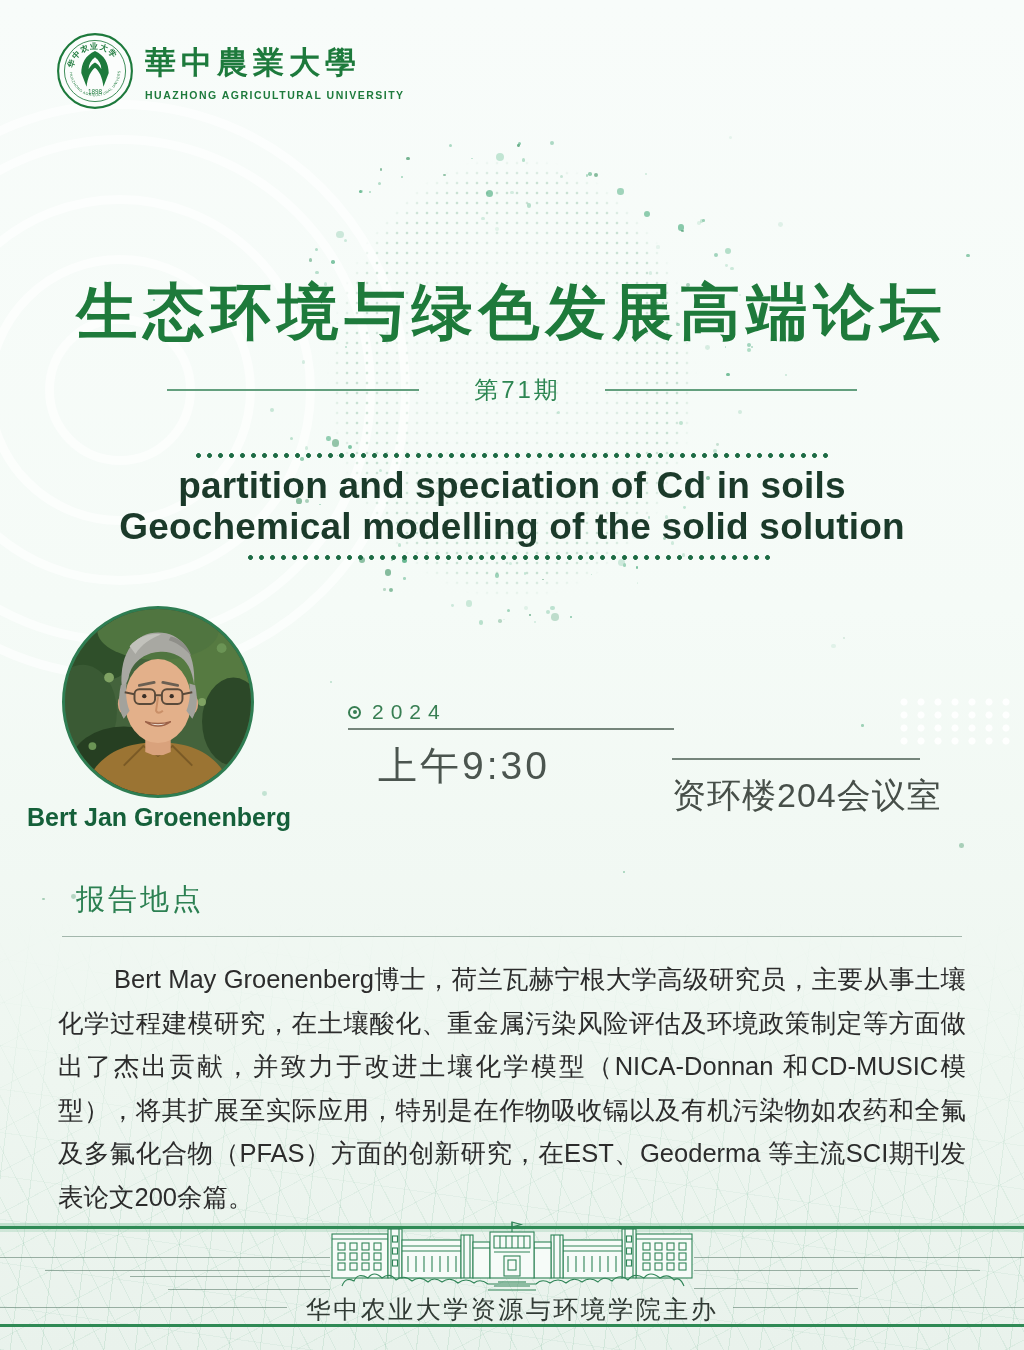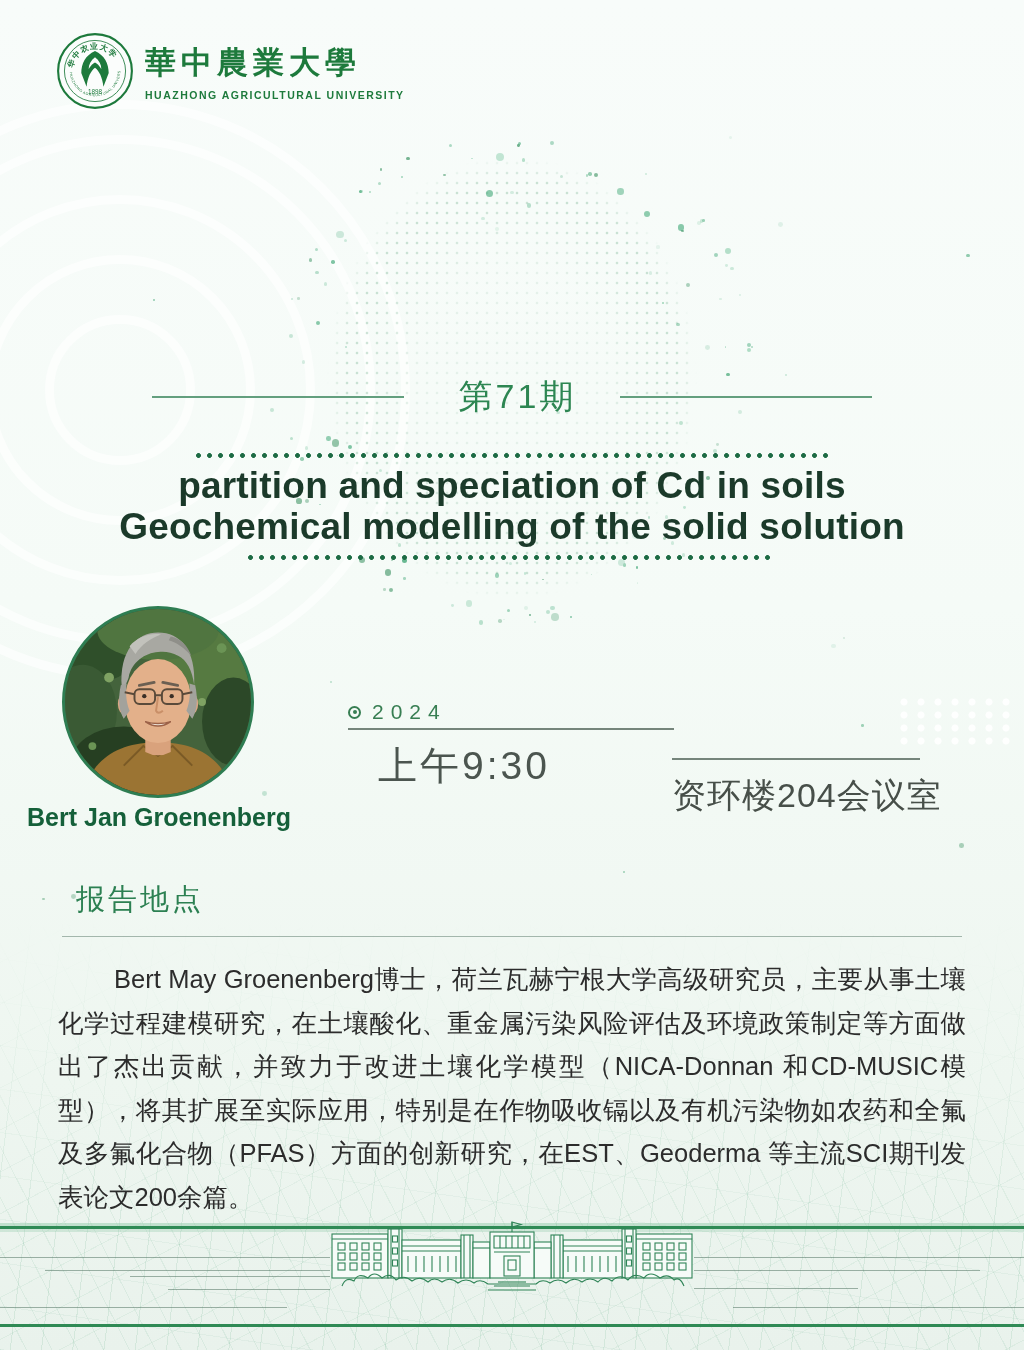--- a/index.html
+++ b/index.html
@@ -39,21 +39,21 @@
   .logo { position:absolute; left:56px; top:32px; display:flex; align-items:center; gap:11px; }
   .seal { width:78px; height:78px; }
   .logo-names { display:flex; flex-direction:column; }
   .logo-zh { font-family:"Liberation Serif", serif; font-size:31px; font-weight:bold; color:#1d7a3c; letter-spacing:5px; }
   .logo-en { font-size:10.5px; font-weight:bold; color:#1d7a3c; letter-spacing:1.5px; margin-top:5px; }
   
   .main-title { position:absolute; left:0; top:272px; width:100%; text-align:center;
     font-size:61px; font-weight:900; color:#1e7a3b; letter-spacing:6px; }
   .issue-row { position:absolute; left:0; top:374px; width:100%; display:flex; justify-content:center; align-items:center; gap:44px; }
   .issue-line { width:252px; height:2px; background:#639f7e; }
-  .issue-text { font-size:34px; color:#2d8652; letter-spacing:3px;margin-left:11px; }
+  .issue-text { font-size:24px; color:#2d8652; letter-spacing:3px;margin-left:11px; }
   .talk-block { position:absolute; left:0; top:453px; width:100%; text-align:center; }
   .dotline { height:5px; margin:0 auto; background-repeat:repeat-x;
     background-image:radial-gradient(circle at 2.5px 2.5px, #1d6b44 2.1px, transparent 2.7px);
     background-size:11px 5px; }
   .dot-top { width:632px; margin-bottom:7px; }
   .dot-bottom { width:528px; margin-top:8px; }
   .talk-line { font-size:37px; line-height:41px; font-weight:bold; color:#1b3a2a; letter-spacing:.2px; }
   
   .photo-wrap { position:absolute; left:62px; top:606px; width:192px; height:192px;
     border-radius:50%; border:3px solid #2e7d52; overflow:hidden; background:#44633c; }
@@ -266,20 +266,21 @@
       <path fill="#1d7a3c" fill-rule="evenodd" d="M37,18 C28,22 24,30 24,39 L29,52 C30,43 33,37 37,34 C41,37 44,43 45,52 L50,39 C50,30 46,22 37,18 Z
            M37,24 C41,27 43,31 43,35 C41,32 39,30 37,29 C35,30 33,32 31,35 C31,31 33,27 37,24 Z"></path>
       <text x="37" y="58.5" text-anchor="middle" font-size="6" fill="#1d7a3c">1898</text>
     </svg>
     <div class="logo-names">
       <div class="logo-zh">華中農業大學</div>
       <div class="logo-en">HUAZHONG AGRICULTURAL UNIVERSITY</div>
     </div>
   </div>
 
+  <div class="main-title">生态环境与绿色发展高端论坛</div>
   <div class="issue-row">
     <div class="issue-line"></div>
     <div class="issue-text">第71期</div>
     <div class="issue-line"></div>
   </div>
 
   <div class="talk-block">
     <div class="dotline dot-top"></div>
     <div class="talk-line">partition and speciation of Cd in soils</div>
     <div class="talk-line">Geochemical modelling of the solid solution</div>
@@ -411,15 +412,16 @@
       <rect x="178" y="40" width="8" height="10"></rect>
       <line x1="168" y1="62" x2="196" y2="62"></line>
       <line x1="164" y1="66" x2="200" y2="66"></line>
       <line x1="158" y1="70" x2="206" y2="70"></line>
       <line x1="182" y1="12" x2="182" y2="2"></line>
       <path d="M182,2 L191,4.5 L182,7 Z"></path>
       <path d="M12,66 Q16,56 24,61 Q28,52 38,58 Q44,50 52,58 Q60,52 66,60 Q74,54 82,61 Q90,55 98,62 Q104,56 112,62 Q120,56 128,63 Q136,57 144,63 Q150,58 158,64 L206,64 Q212,58 220,63 Q228,57 236,63 Q244,56 252,62 Q260,56 268,62 Q274,55 282,61 Q290,53 298,60 Q304,52 314,58 Q320,50 330,58 Q338,53 344,60 Q350,56 354,66"></path>
     </g>
   </svg>
 
+  <div class="footer-text">华中农业大学资源与环境学院主办</div>
   <div class="footer-line-bottom"></div>
 
 </div>
 
 </body></html>

